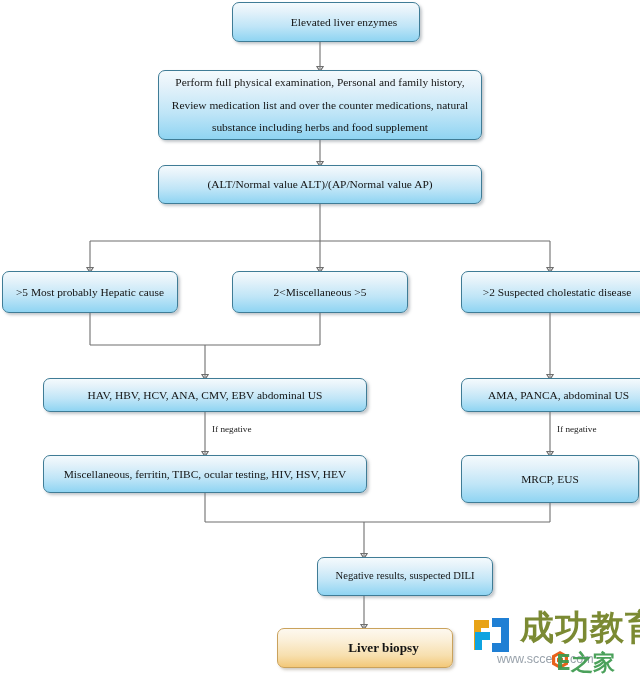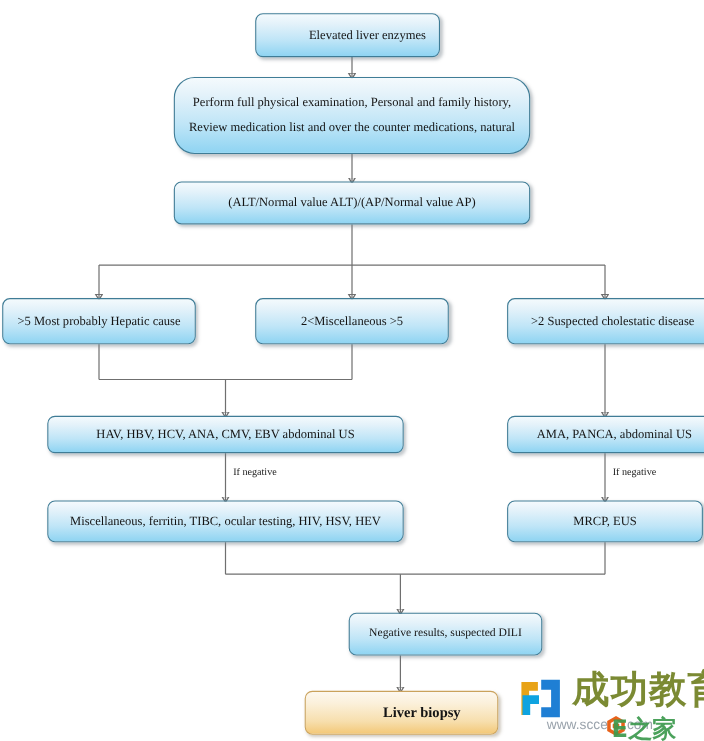--- a/index.html
+++ b/index.html
@@ -111,27 +111,28 @@
     <line x1="550" y1="412" x2="550" y2="455" marker-end="url(#arr)"></line>
 
     <line x1="205" y1="493" x2="205" y2="522"></line>
     <line x1="550" y1="493" x2="550" y2="522"></line>
     <line x1="205" y1="522" x2="550" y2="522"></line>
     <line x1="364" y1="522" x2="364" y2="557" marker-end="url(#arr)"></line>
 
     <line x1="364" y1="596" x2="364" y2="628" marker-end="url(#arr)"></line>
   </svg>
 
-  <div class="node" style="left:232px;top:12px;width:168px;height:40px;padding-left:44px;">
+  <div class="node" style="left:232px;top:2px;width:188px;height:40px;padding-left:44px;">
     <span>Elevated liver enzymes</span>
   </div>
 
-  <div class="node tall" style="left:158px;top:70px;width:324px;height:70px;flex-direction:column;border-radius:19px;">
+  <div class="node tall" style="left:158px;top:70px;width:324px;height:70px;flex-direction:column;">
     <span>Perform full physical examination, Personal and family history,</span>
     <span>Review medication list and over the counter medications, natural</span>
+    <span>substance including herbs and food supplement</span>
   </div>
 
   <div class="node" style="left:158px;top:165px;width:324px;height:39px;">
     <span>(ALT/Normal value ALT)/(AP/Normal value AP)</span>
   </div>
 
   <div class="node" style="left:2px;top:271px;width:176px;height:42px;">
     <span>&gt;5 Most probably Hepatic cause</span>
   </div>
 
@@ -148,21 +149,21 @@
   </div>
 
   <div class="node" style="left:461px;top:378px;width:195px;height:34px;">
     <span>AMA, PANCA, abdominal US</span>
   </div>
 
   <div class="node" style="left:43px;top:455px;width:324px;height:38px;">
     <span>Miscellaneous, ferritin, TIBC, ocular testing, HIV, HSV, HEV</span>
   </div>
 
-  <div class="node" style="left:461px;top:455px;width:178px;height:38px;">
+  <div class="node" style="left:461px;top:455px;width:178px;height:48px;">
     <span>MRCP, EUS</span>
   </div>
 
   <div class="node small" style="left:277px;top:557px;width:176px;height:39px;margin-left:40px;">
     <span>Negative results, suspected DILI</span>
   </div>
 
   <div class="node biopsy" style="left:277px;top:628px;width:176px;height:40px;padding-left:45px;">
     <span>Liver biopsy</span>
   </div>

